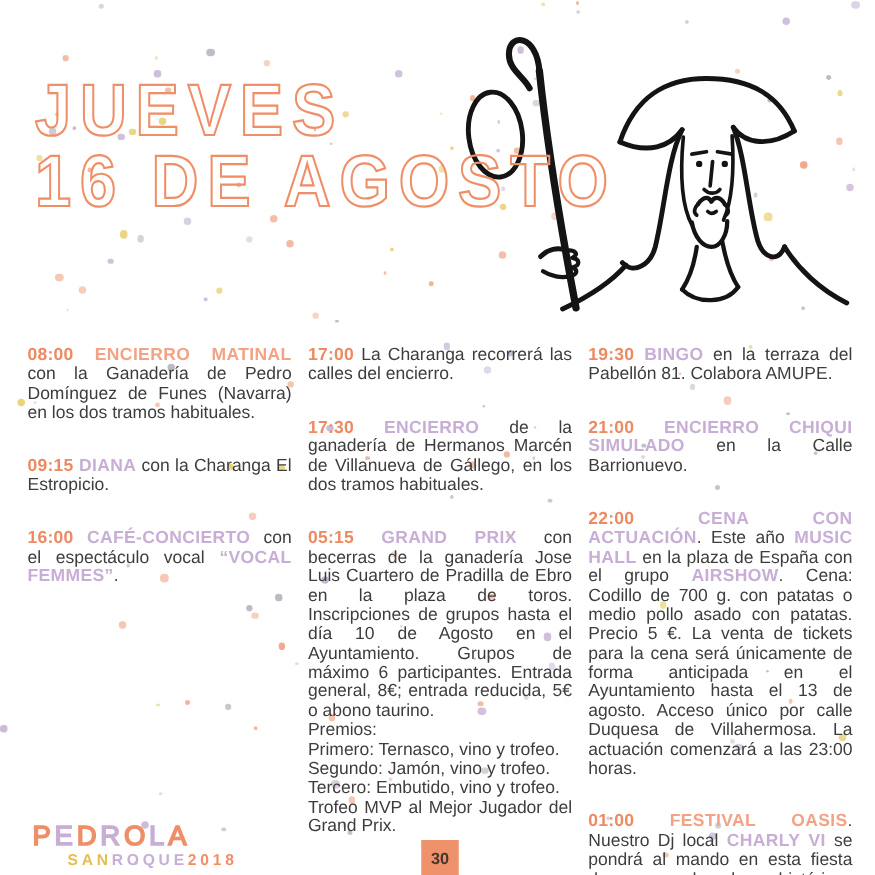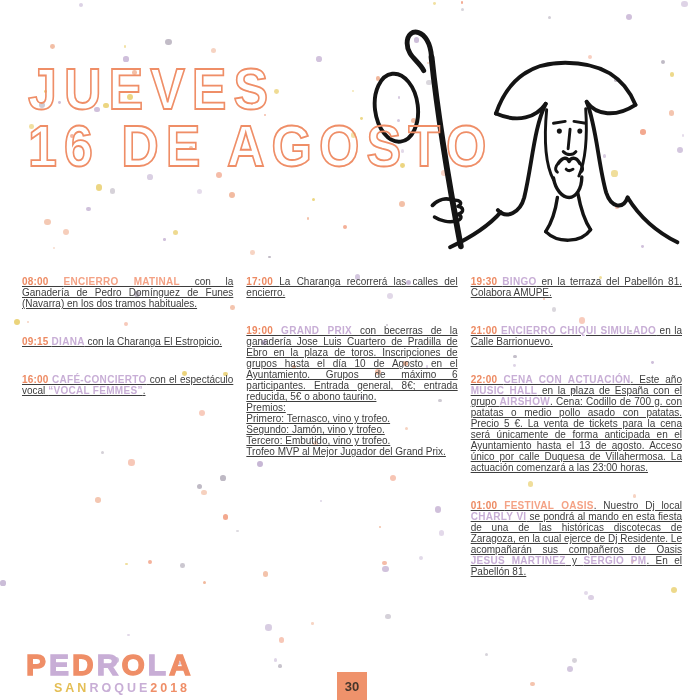--- a/index.html
+++ b/index.html
@@ -25,31 +25,31 @@
   
   .illu{position:absolute;right:6px;top:4px;z-index:1;}
 
   
   .columns{
     position:absolute;left:22px;right:18px;top:276px;z-index:2;
     display:grid;grid-template-columns:1fr 1fr 1fr;column-gap:13px;
     align-items:start;
   }
   .event{
-    margin:0 0 27px 0;font-size:10px;line-height:1.1;
-    text-align:justify;color:#3d3d3d;white-space:pre-line;text-decoration:underline;
+    margin:0 0 27px 0;font-size:14px;line-height:1.1;
+    text-align:justify;color:#3d3d3d;white-space:pre-line;
   }
   .time{color:#ed8a62;font-weight:700;letter-spacing:.2px;}
   .title-purple{color:#c8aed6;font-weight:700;letter-spacing:.3px;}
   .title-orange{color:#f4a285;font-weight:700;letter-spacing:.3px;}
   .body{}
 
   
   .logo{position:absolute;left:26px;bottom:6px;z-index:2;line-height:1;}
-  .logo-main{font-size:30px;font-weight:700;letter-spacing:3px;}
+  .logo-main{font-size:22px;font-weight:400;letter-spacing:3px;}
   @supports (-webkit-text-stroke: 1px black){
     .logo-main span{color:transparent;}
   }
   .logo-sub{font-size:12.5px;font-weight:700;letter-spacing:3px;margin-top:2px;margin-left:28px;}
 
   
   .page-tab{
     position:absolute;left:337px;bottom:0;width:30px;height:28px;z-index:2;
     background:#ef926b;color:#45362c;display:flex;align-items:center;
     justify-content:center;font-size:13px;font-weight:700;
@@ -260,21 +260,22 @@
 </div>
 
 <div class="columns">
   <div class="col">
       <p class="event"><span class="time">08:00 </span><span class="title-orange">ENCIERRO MATINAL</span><span class="body"> con la Ganadería de Pedro Domínguez de Funes (Navarra) en los dos tramos habituales.</span></p>
       <p class="event"><span class="time">09:15 </span><span class="title-purple">DIANA</span><span class="body"> con la Charanga El Estropicio.</span></p>
       <p class="event"><span class="time">16:00 </span><span class="title-purple">CAFÉ-CONCIERTO</span><span class="body"> con el espectáculo vocal </span><span class="title-purple">“VOCAL FEMMES”</span><span class="body">.</span></p>
     </div>
   <div class="col">
       <p class="event"><span class="time">17:00 </span><span class="body"> La Charanga recorrerá las calles del encierro.</span></p>
-      <p class="event"><span class="time">19:00 </span><span class="title-purple">GRAND PRIX</span><span class="body"> con becerras de la ganadería Jose Luis Cuartero de Pradilla de Ebro en la plaza de toros. Inscripciones de grupos hasta el día 10 de Agosto en el Ayuntamiento. Grupos de máximo 6 participantes. Entrada general, 8€; entrada reducida, 5€ o abono taurino.
+      <p class="event"><span class="time">17:30 </span><span class="title-purple">ENCIERRO</span><span class="body"> de la ganadería de Hermanos Marcén de Villanueva de Gállego, en los dos tramos habituales.</span></p>
+      <p class="event"><span class="time">05:15 </span><span class="title-purple">GRAND PRIX</span><span class="body"> con becerras de la ganadería Jose Luis Cuartero de Pradilla de Ebro en la plaza de toros. Inscripciones de grupos hasta el día 10 de Agosto en el Ayuntamiento. Grupos de máximo 6 participantes. Entrada general, 8€; entrada reducida, 5€ o abono taurino.
 Premios:
 Primero: Ternasco, vino y trofeo.
 Segundo: Jamón, vino y trofeo.
 Tercero: Embutido, vino y trofeo.
 Trofeo MVP al Mejor Jugador del Grand Prix.</span></p>
     </div>
   <div class="col">
       <p class="event"><span class="time">19:30 </span><span class="title-purple">BINGO</span><span class="body"> en la terraza del Pabellón 81. Colabora AMUPE.</span></p>
       <p class="event"><span class="time">21:00 </span><span class="title-purple">ENCIERRO CHIQUI SIMULADO</span><span class="body"> en la Calle Barrionuevo.</span></p>
       <p class="event"><span class="time">22:00 </span><span class="title-purple">CENA CON ACTUACIÓN</span><span class="body">. Este año </span><span class="title-purple">MUSIC HALL</span><span class="body"> en la plaza de España con el grupo </span><span class="title-purple">AIRSHOW</span><span class="body">. Cena: Codillo de 700 g. con patatas o medio pollo asado con patatas. Precio 5 €. La venta de tickets para la cena será únicamente de forma anticipada en el Ayuntamiento hasta el 13 de agosto. Acceso único por calle Duquesa de Villahermosa. La actuación comenzará a las 23:00 horas.</span></p>

